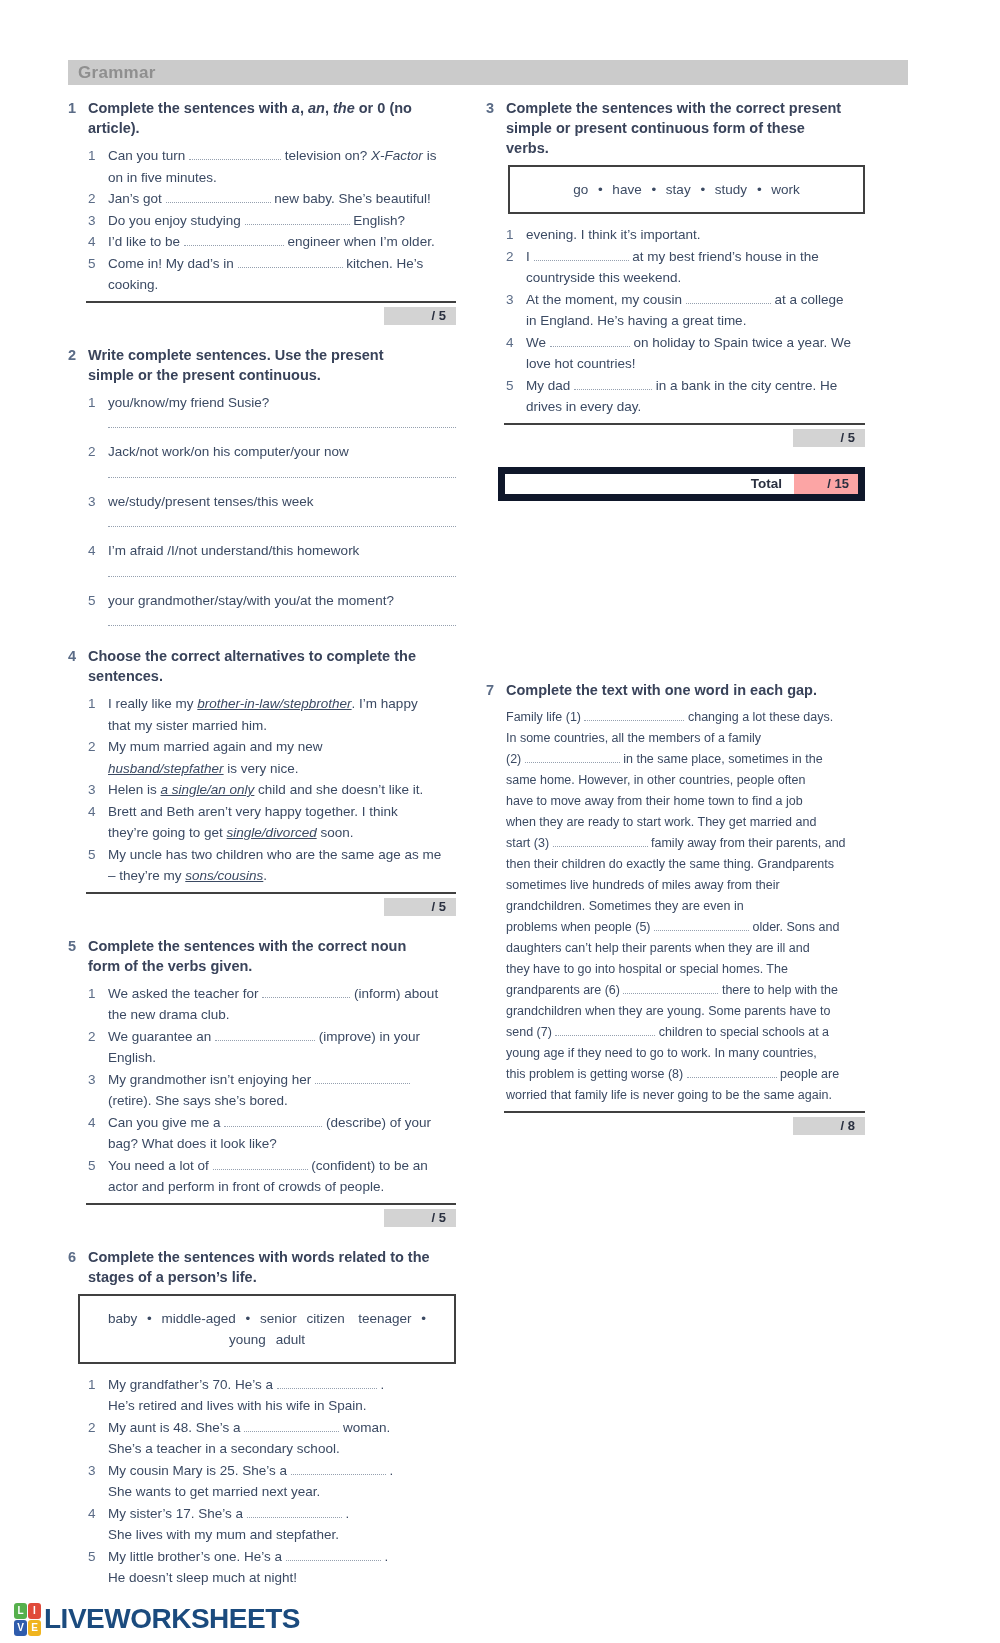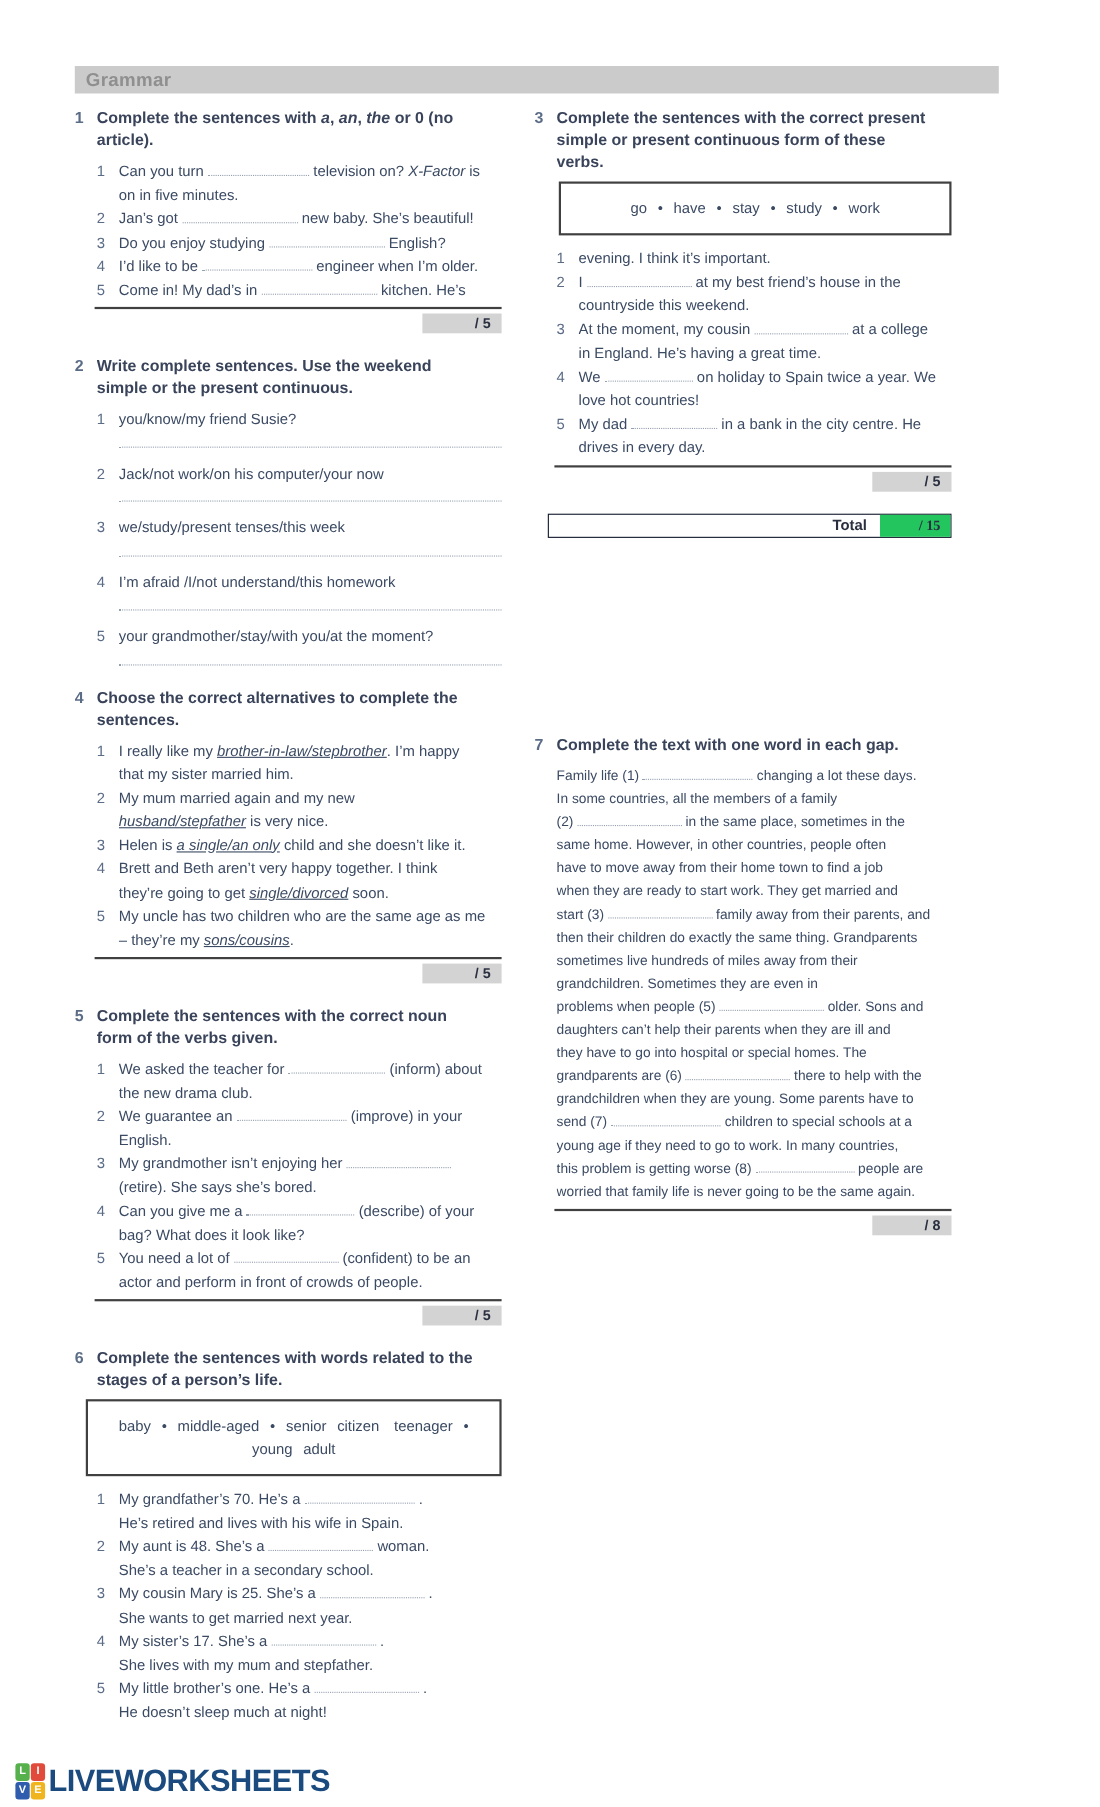--- a/index.html
+++ b/index.html
@@ -30,23 +30,23 @@
   .col-right .word-box{margin-left:22px;}
   .item{display:flex;font-size:13.5px;line-height:21.5px;}
   .item-num{width:20px;margin-left:20px;flex-shrink:0;color:#5b6c87;}
   .item-body{flex:1;min-width:0;}
   .it{font-style:italic;}
   .uit{font-style:italic;text-decoration:underline;}
   .gap{display:inline-block;height:12px;border-bottom:1.5px dotted #95a0af;}
   .answer-line{margin-left:40px;height:14px;border-bottom:1.5px dotted #95a0af;margin-bottom:13px;}
   .score-row{margin-left:18px;margin-top:5px;border-top:2px solid #404040;display:flex;justify-content:flex-end;padding-top:4px;}
   .score-box{background:#d3d3d3;min-width:52px;padding:1px 10px;text-align:right;font-weight:bold;font-size:13px;color:#2a3040;height:16px;line-height:16px;}
-  .total-row{margin-left:12px;margin-top:20px;border:1px solid #0f172a;display:flex;align-items:flex-start;height:20px;}
+  .total-row{margin-left:12px;margin-top:20px;border:7px solid #0f172a;display:flex;align-items:flex-start;height:20px;}
   .total-label{flex:1;text-align:right;font-weight:bold;font-size:13.5px;padding-right:12px;color:#2a3040;line-height:20px;}
-  .total-score{background:#22c55e;width:46px;padding:1px 9px;text-align:right;font-weight:bold;font-size:13px;color:#2a3040;line-height:18px;box-sizing:content-box;font-family:Liberation Serif, serif;}
+  .total-score{background:#fca5a5;width:46px;padding:1px 9px;text-align:right;font-weight:bold;font-size:13px;color:#2a3040;line-height:18px;box-sizing:content-box;}
   .para{margin-left:20px;font-size:12.5px;line-height:21px;color:#3b4a63;}
   .brandbar{position:absolute;left:14px;top:1602px;display:flex;align-items:center;gap:3px;}
   .tiles{display:grid;grid-template-columns:13px 13px;grid-auto-rows:16px;gap:1px;}
   .tile{border-radius:3px;color:#fff;font-size:10px;font-weight:bold;display:flex;align-items:center;justify-content:center;}
   .brand{font-size:28px;font-weight:bold;color:#1b4b7e;letter-spacing:-0.5px;line-height:34px;}
 </style>
 </head>
 <body>
 
 <div class="page" data-name="worksheet-page">
@@ -84,31 +84,32 @@
         <div class="item" data-name="item">
           <span class="item-num" data-name="item-number">4</span>
           <div class="item-body" data-name="item-text">
             <div class="line" data-name="item-line">I’d like to be <span class="gap" data-name="answer-gap" style="width: 100px;"></span> engineer when I’m older.</div>
           </div>
         </div>
         <div class="item" data-name="item">
           <span class="item-num" data-name="item-number">5</span>
           <div class="item-body" data-name="item-text">
             <div class="line" data-name="item-line">Come in! My dad’s in <span class="gap" data-name="answer-gap" style="width: 105px;"></span> kitchen. He’s</div>
+            <div class="line" data-name="item-line">cooking.</div>
           </div>
         </div>
         <div class="score-row" data-name="score-row">
           <div class="score-box" data-name="score-box">/ 5</div>
         </div>
       </section>
       <section class="exercise" data-name="exercise-2">
         <div class="ex-head" data-name="exercise-heading">
           <span class="ex-num" data-name="exercise-number">2</span>
           <div class="ex-title" data-name="exercise-title">
-            <div class="line" data-name="title-line">Write complete sentences. Use the weekend</div>
+            <div class="line" data-name="title-line">Write complete sentences. Use the present</div>
             <div class="line" data-name="title-line">simple or the present continuous.</div>
           </div>
         </div>
         <div class="item" data-name="item">
           <span class="item-num" data-name="item-number">1</span>
           <div class="item-body" data-name="item-text">
             <div class="line" data-name="item-line">you/know/my friend Susie?</div>
           </div>
         </div>
         <div class="answer-line" data-name="answer-line"></div>

